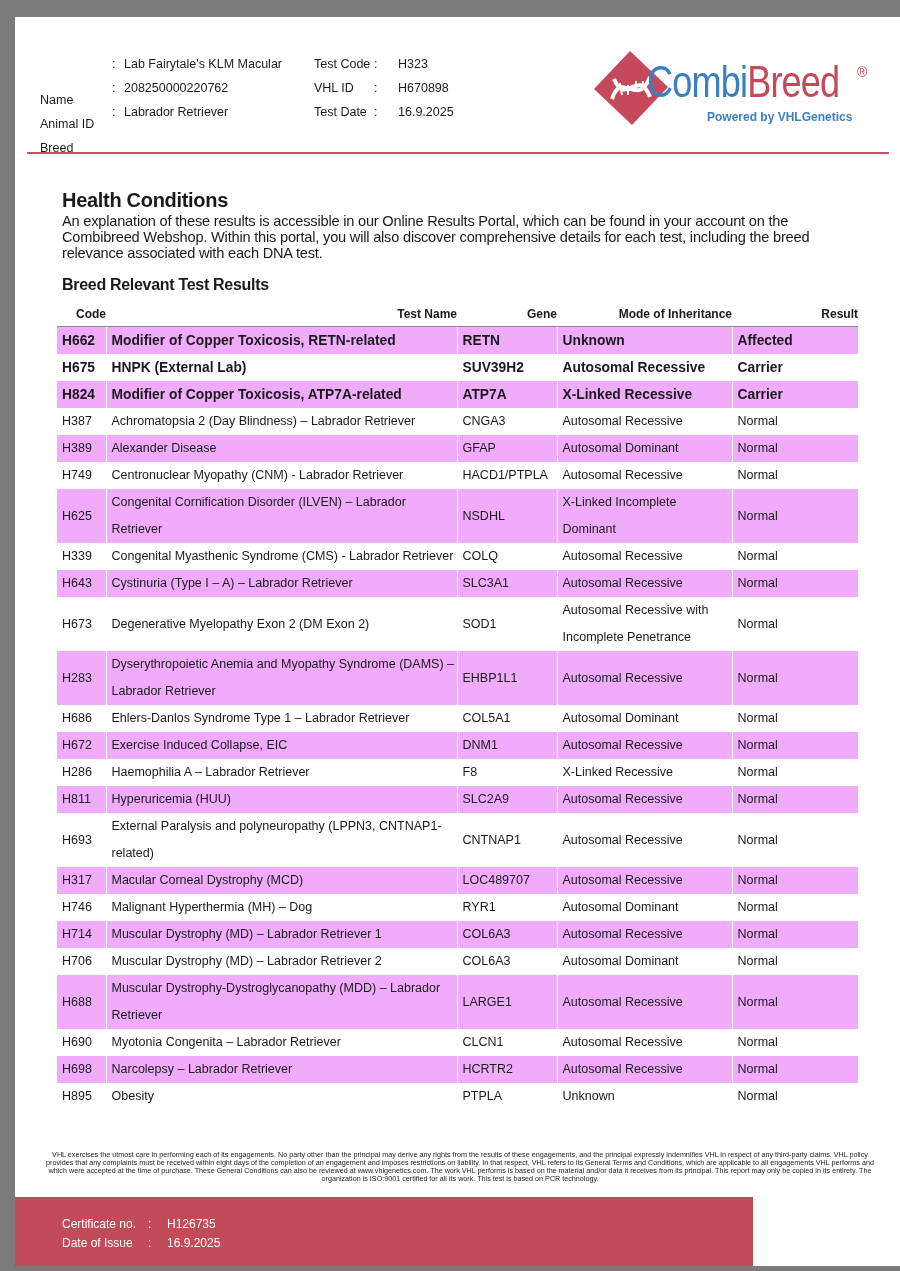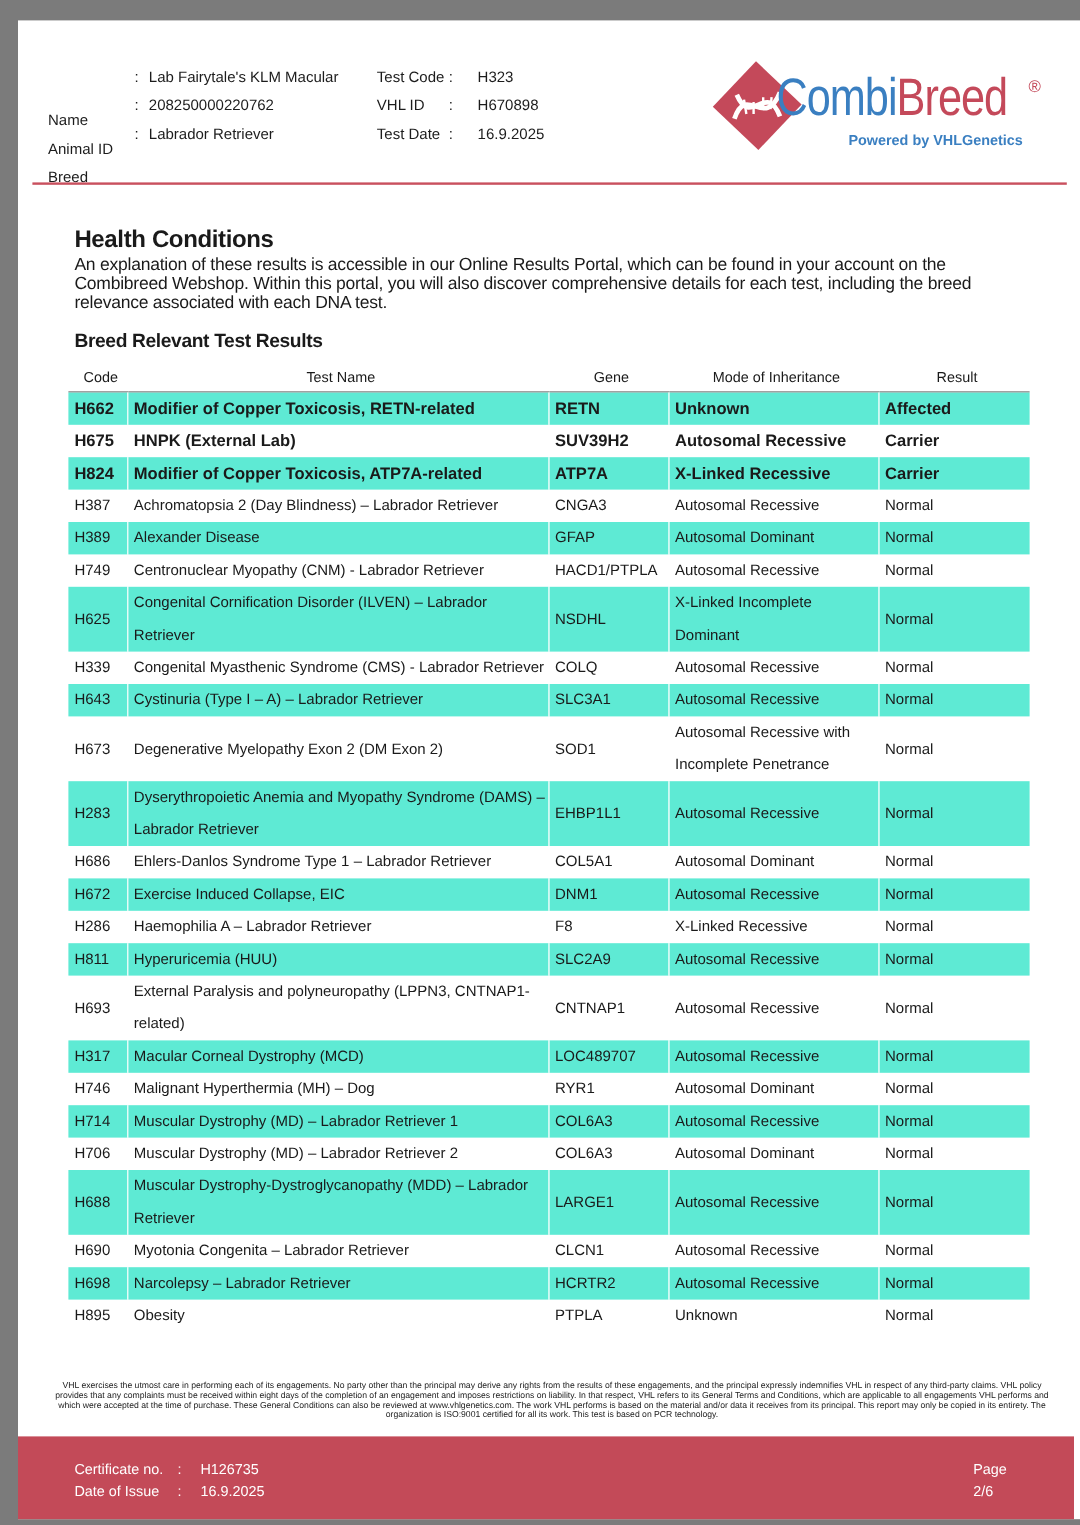--- a/index.html
+++ b/index.html
@@ -44,44 +44,44 @@
   .h-health { position: absolute; left: 47px; top: 172px; font-size: 20px; font-weight: bold; letter-spacing: -0.3px; }
   .intro {
     position: absolute; left: 47px; top: 196px; width: 800px;
     font-size: 14.6px; line-height: 16px; letter-spacing: -0.2px; color: #1a1a1a;
   }
   .h-breed { position: absolute; left: 47px; top: 259px; font-size: 16px; font-weight: bold; letter-spacing: -0.3px; }
 
   
   .tbl { position: absolute; left: 42px; top: 285px; width: 801px; border-collapse: collapse; table-layout: fixed; }
   .tbl th {
-    text-align: center; font-size: 12px; font-weight: normal; height: 24px; padding: 0 0 0 5px;
+    text-align: right; font-size: 12px; font-weight: bold; height: 24px; padding: 0 0 0 5px;
     border-bottom: 1.5px solid #8a8a8a; vertical-align: middle;
   }
   .tbl td {
     font-size: 12.5px; padding: 0 0 0 5px; vertical-align: middle; line-height: 27px;
     border-left: 1px solid #ffffff;
   }
   .tbl td:first-child { border-left: none; }
   .tbl tr.r1 td { height: 26.7px; }
   .tbl tr.r2 td { height: 53.4px; }
-  .tbl tr.odd td { background: #5eead4; margin-top: 44px; }
+  .tbl tr.odd td { background: #f0abfc; margin-top: 44px; }
   .tbl tr.hl td { font-weight: bold; font-size: 13.8px; }
   .col-code { width: 49px; }
   .col-name { width: 351px; }
   .col-gene { width: 100px; }
   .col-mode { width: 175px; }
   .col-res { width: 126px; }
 
   .disclaimer {
     position: absolute; left: 30px; top: 1134px; width: 830px;
     font-size: 7.2px; line-height: 8px; text-align: center; color: #222;
   }
   .footer {
-    position: absolute; left: 0; top: 1180px; width: 880px; height: 69px; background: #c34a58;
+    position: absolute; left: 0; top: 1180px; width: 738px; height: 69px; background: #c34a58;
     color: #ffffff; font-size: 12px;
   }
   .f-left { position: absolute; left: 47px; top: 18px; }
   .f-row { display: flex; height: 19px; line-height: 19px; white-space: nowrap; }
   .f-row .k { width: 86px; }
   .f-row .c { width: 19px; }
   .f-right { position: absolute; left: 796px; top: 18px; }
   .f-right div { height: 19px; line-height: 19px; }
 </style>
 </head>

